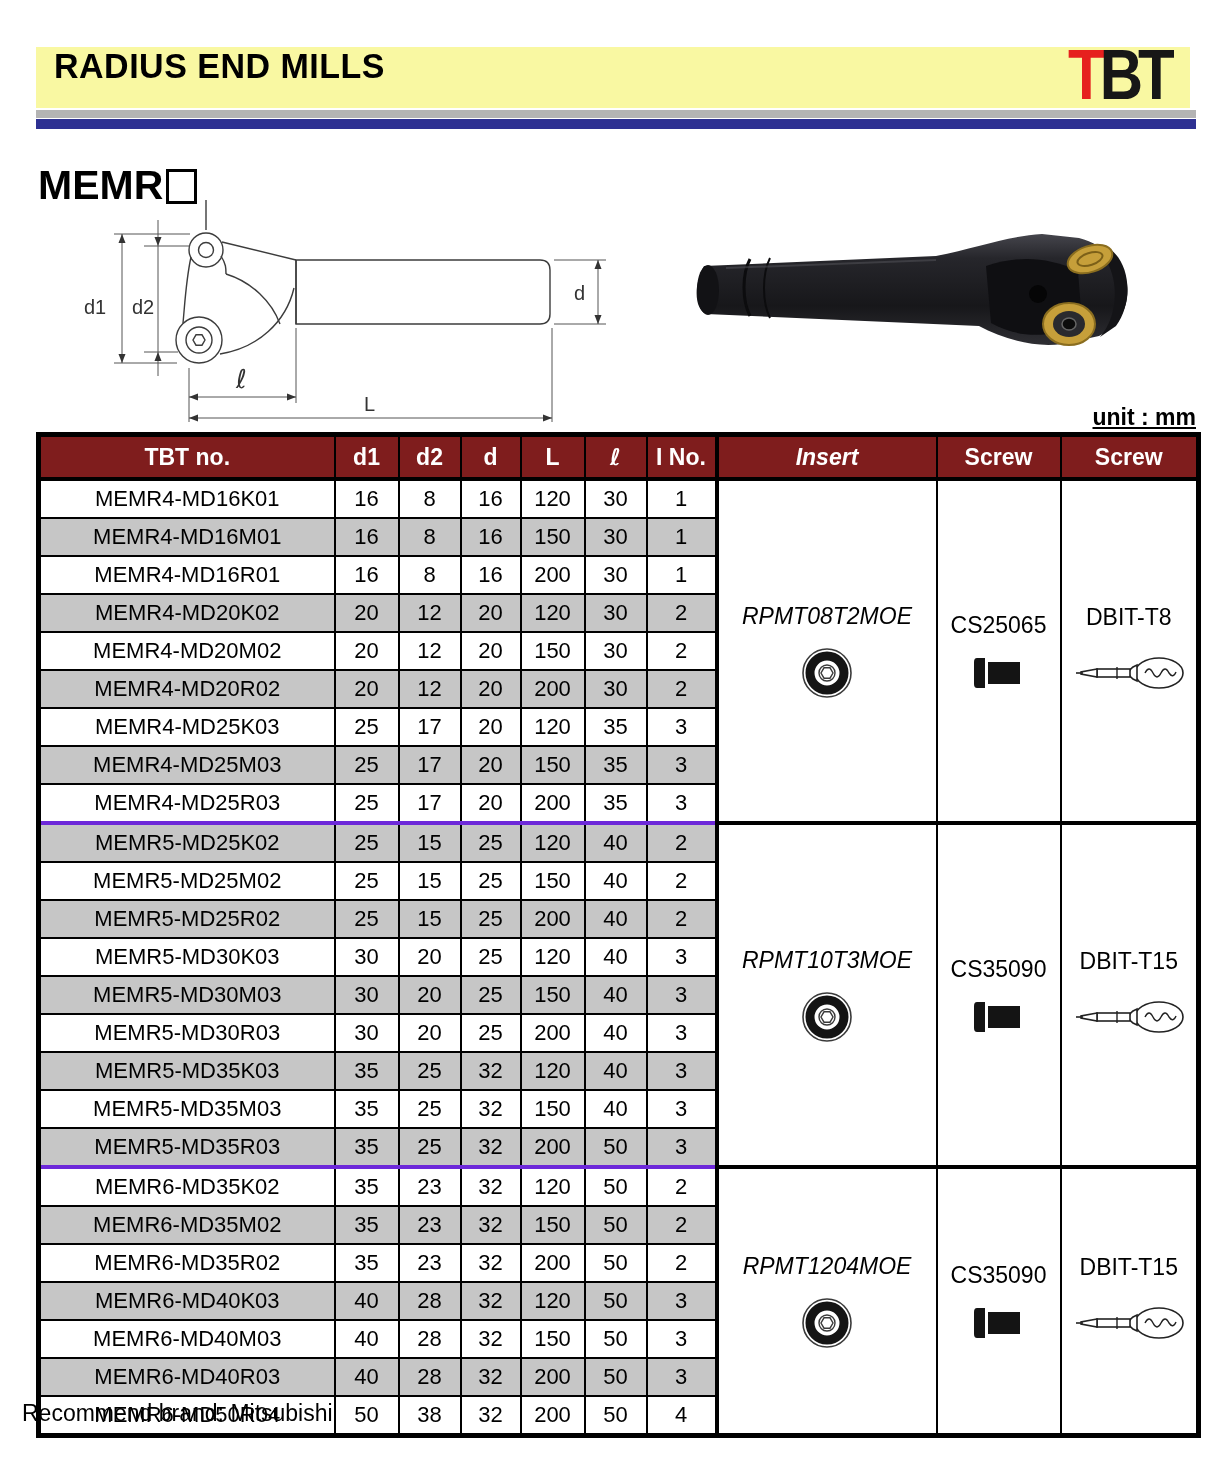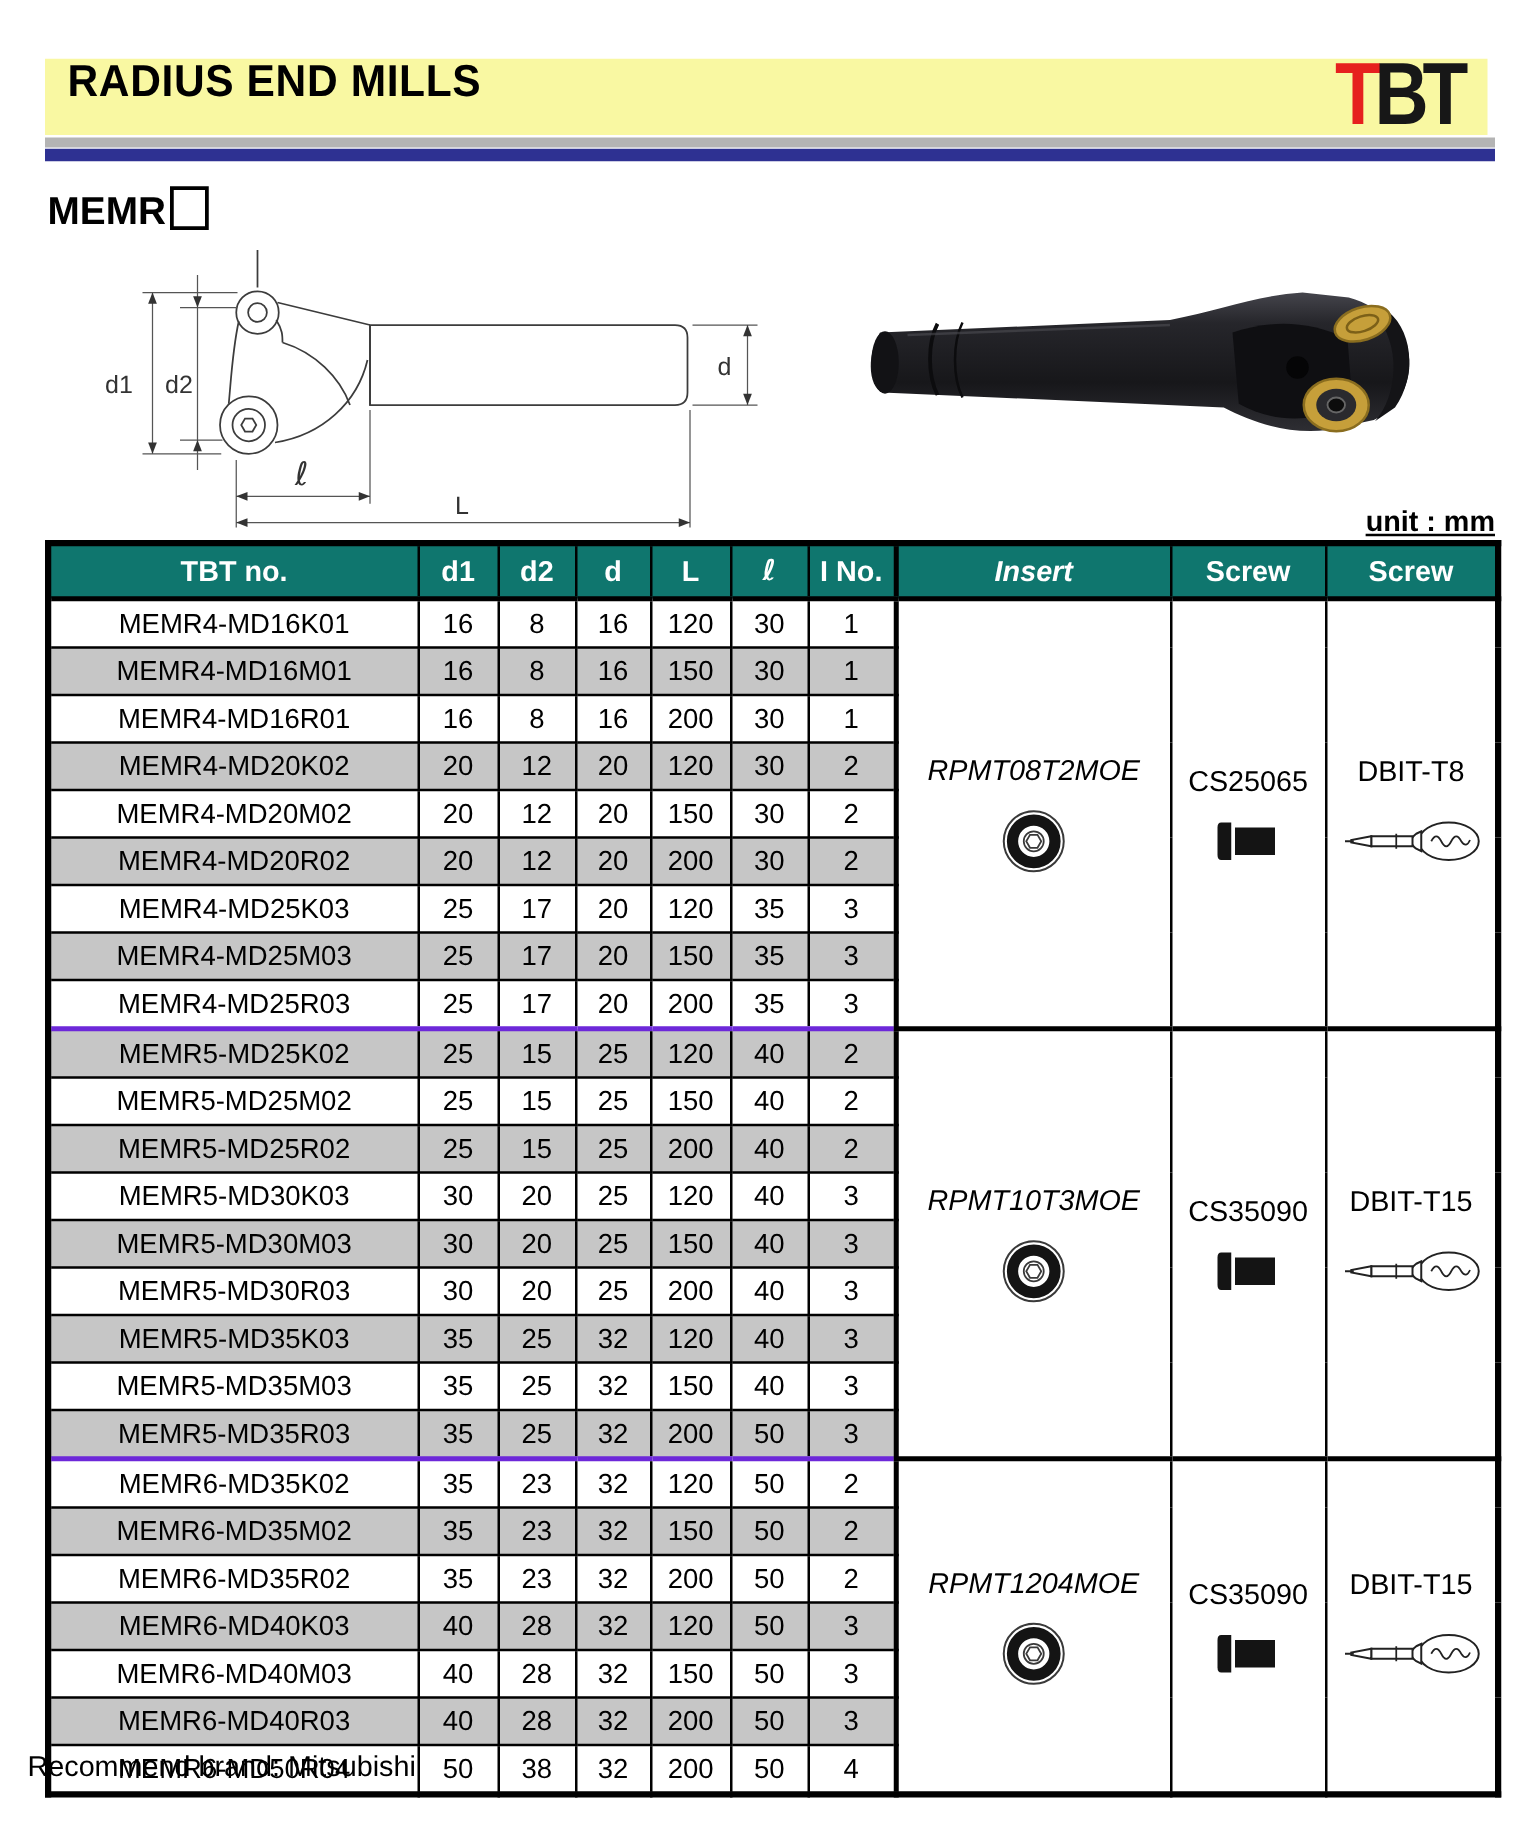--- a/index.html
+++ b/index.html
@@ -8,33 +8,33 @@
   
   .band{position:absolute;left:36px;top:47px;width:1154px;height:61px;background:#f9f8a2;display:flex;}
   .band-title{font-size:34px;font-weight:bold;letter-spacing:.5px;padding-left:18px;transform:scaleY(1.05);}
   .stripe-gray{position:absolute;left:36px;top:110px;width:1160px;height:8px;background:#b4b4b4;}
   .stripe-blue{position:absolute;left:36px;top:119px;width:1160px;height:10px;background:#2e3192;}
   .logo{position:absolute;left:1068px;top:40px;font-size:60px;font-weight:bold;letter-spacing:-5px;transform:scaleY(1.18);transform-origin:top;line-height:1;}
   .logo .red{color:#e6201e;}
   .logo .blk{color:#171717;}
 
   
-  .model{position:absolute;left:38px;top:149px;font-size:31px;font-weight:bold;}
+  .model{position:absolute;left:38px;top:162px;font-size:41px;font-weight:bold;}
   .model-box{display:inline-block;width:25px;height:29px;border:3px solid #000;margin-left:3px;vertical-align:-5px;}
 
   
   .drawing{position:absolute;left:40px;top:190px;}
   .photo{position:absolute;left:686px;top:224px;}
 
   
   .unit{position:absolute;right:32px;top:404px;font-size:23px;font-weight:bold;text-decoration:underline;}
 
   
   table.spec{position:absolute;left:36px;top:432px;border-collapse:collapse;table-layout:fixed;width:1160px;border:5px solid #000;}
-  table.spec th{background:#0f766e;color:#fff;font-size:23px;font-weight:bold;height:40px;border:2px solid #000;border-bottom:4px solid #000;padding:0;}
+  table.spec th{background:#7f1d1d;color:#fff;font-size:23px;font-weight:bold;height:40px;border:2px solid #000;border-bottom:4px solid #000;padding:0;}
   table.spec th.ell, .ellchar{font-family:"DejaVu Sans",sans-serif;font-style:italic;}
   table.spec td{font-size:22px;text-align:center;height:36px;border:2px solid #000;padding:0;background:#fff;white-space:nowrap;}
   table.spec tr.shaded td{background:#c6c6c6;}
   table.spec tr.group-end td{border-bottom:4px solid #6d28d9;}
   table.spec td.merged, table.spec tr.shaded td.merged{background:#fff;vertical-align:middle;border-bottom:4px solid #000;}
   table.spec .thickL{border-left:4px solid #000 !important;font-style:italic;}
   .merged-inner{display:flex;flex-direction:column;align-items:center;justify-content:center;gap:16px;}
   .merged-label{font-size:23px;}
 
   

